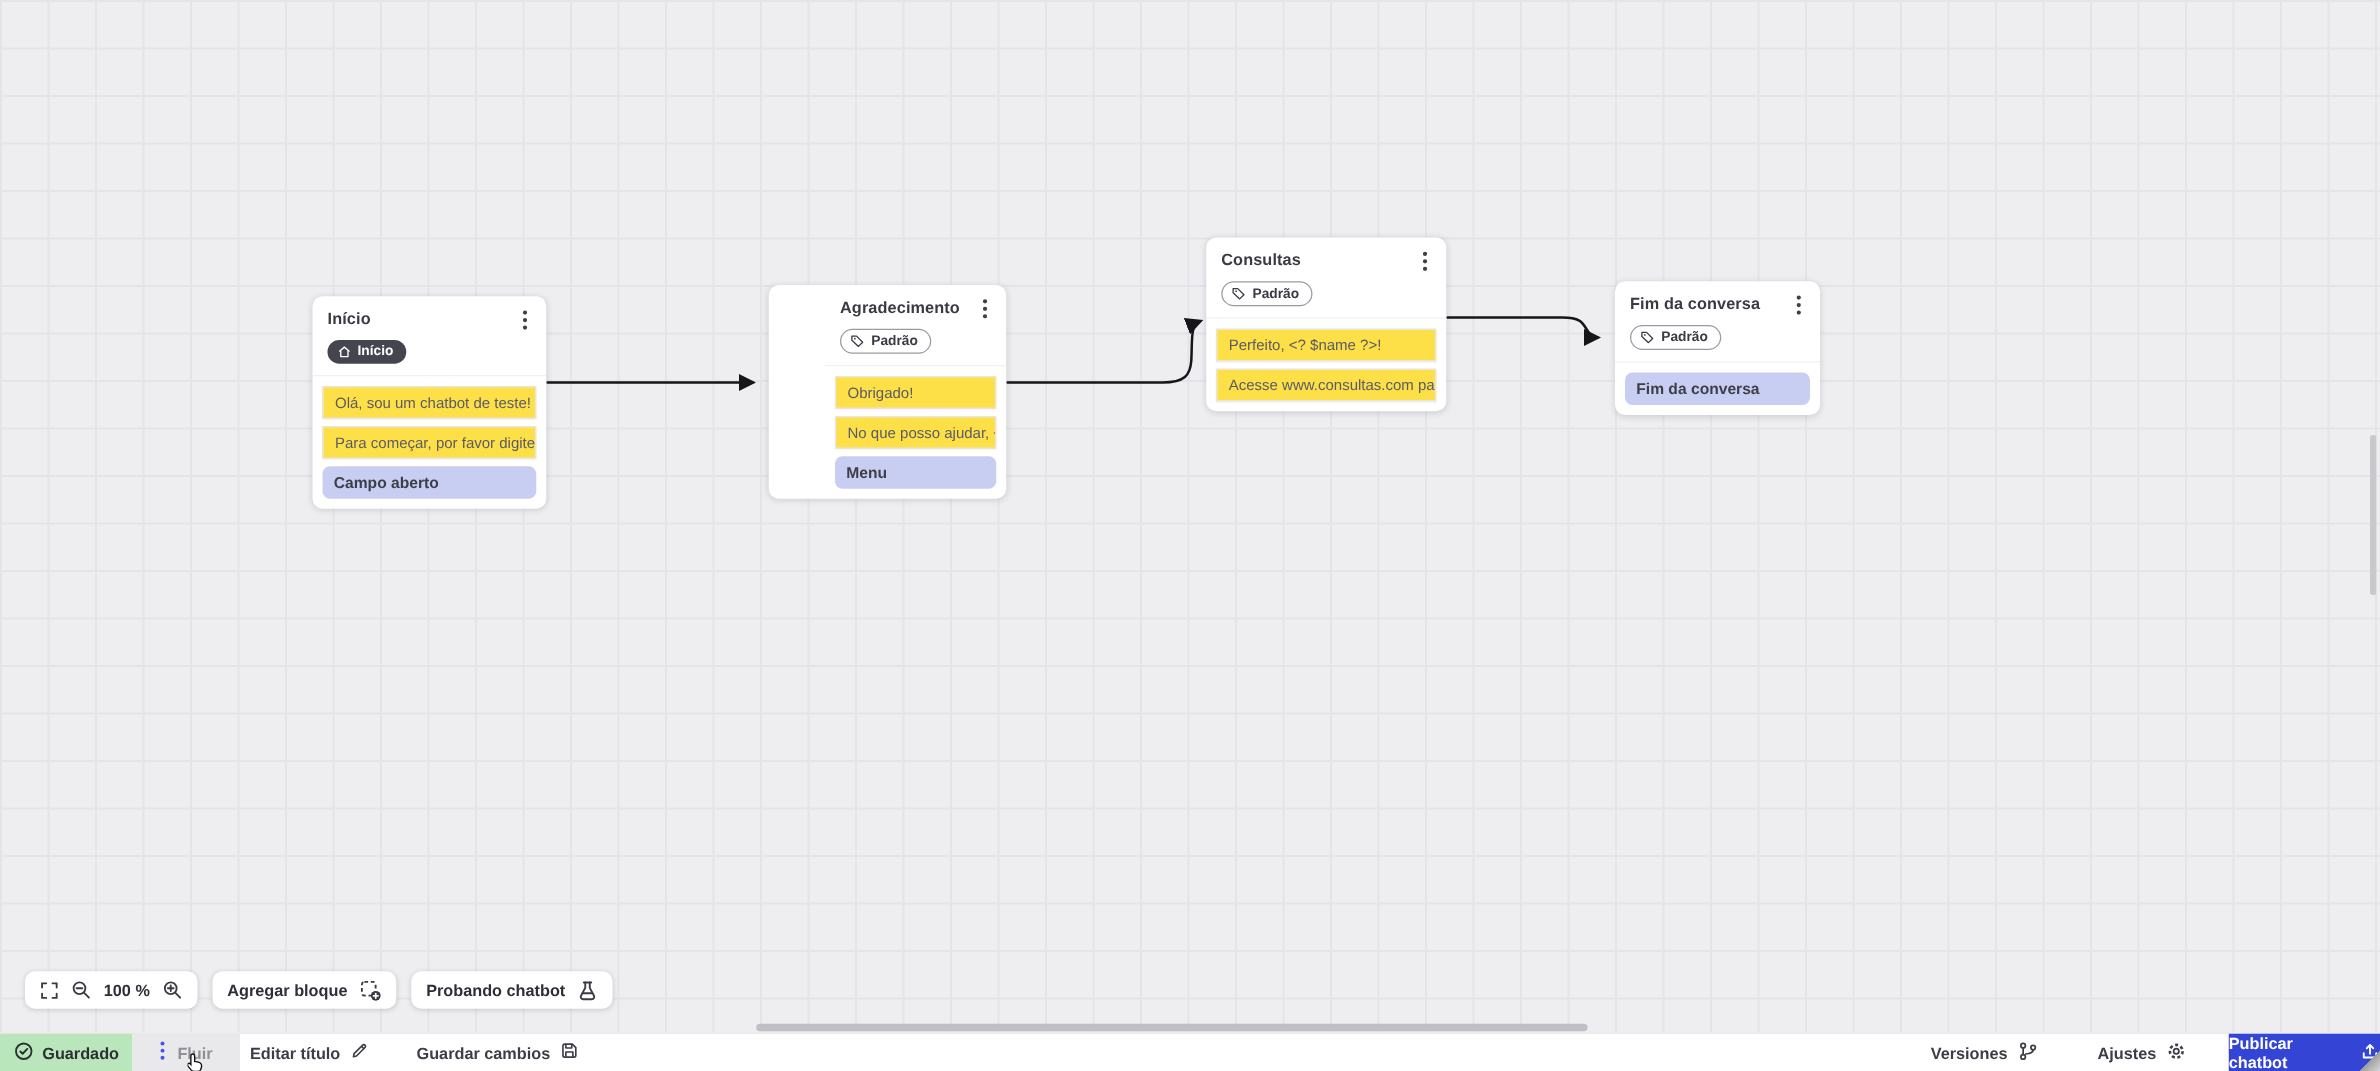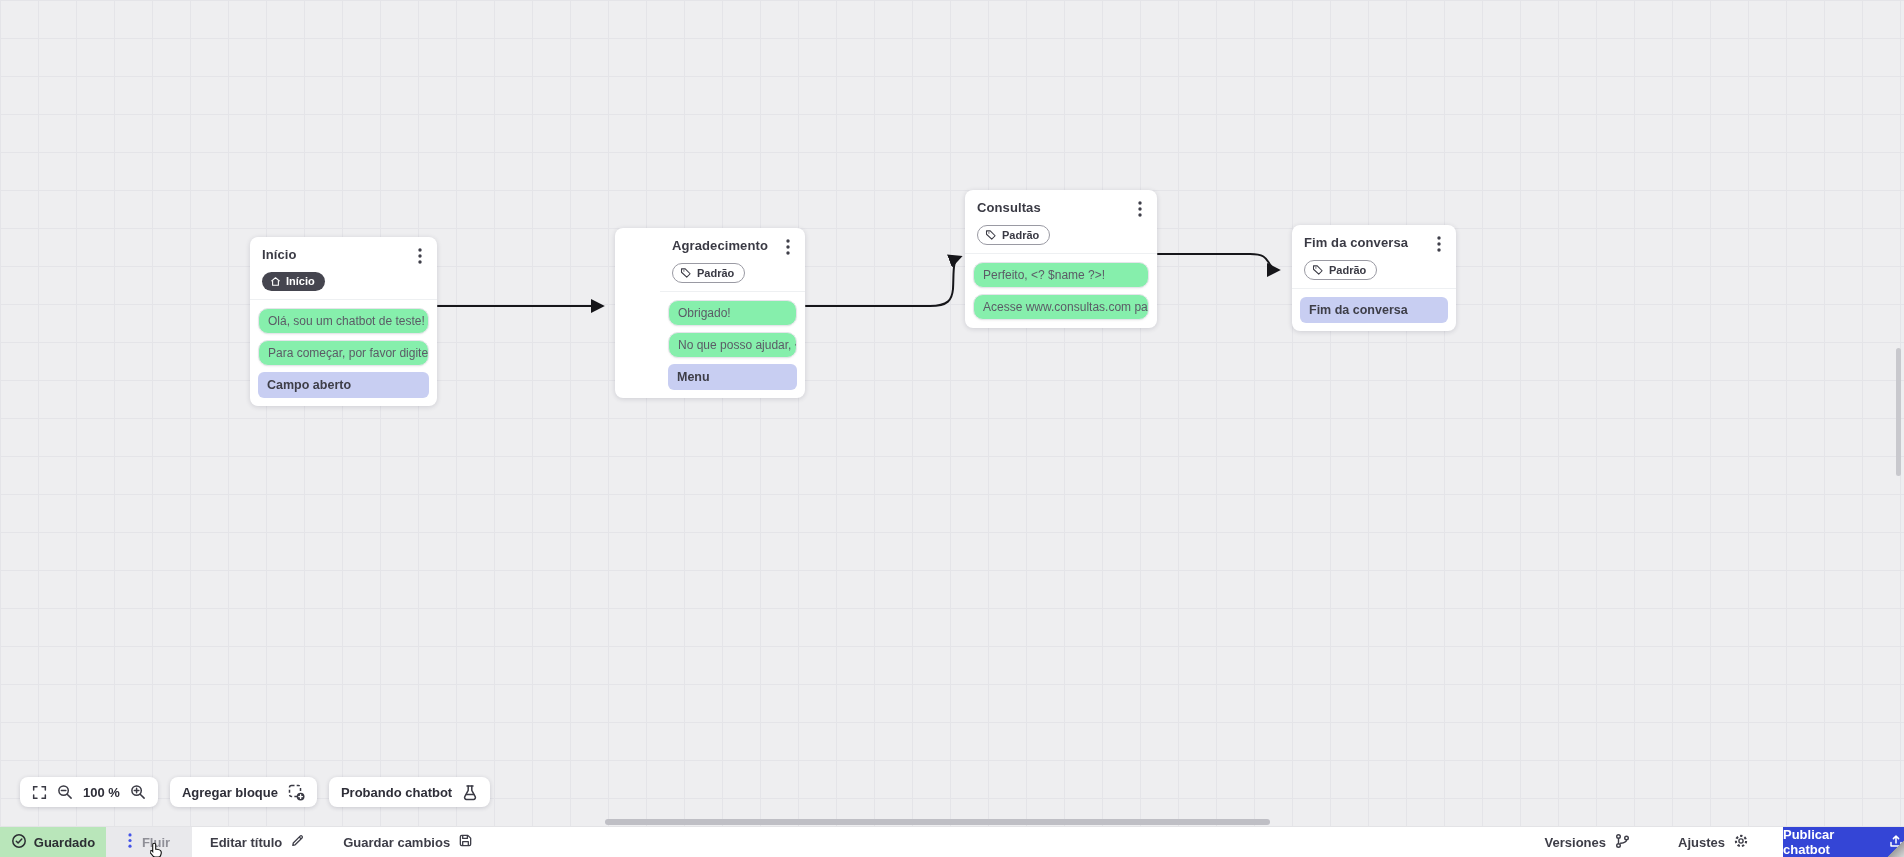--- a/index.html
+++ b/index.html
@@ -32,21 +32,21 @@
   .node-title { font-size:13px; font-weight:700; color:#3a3a44; letter-spacing:.1px; }
   .kebab { color:#3f3f49; cursor:pointer; padding:1px 3px; line-height:0; }
 
   .badge { display:inline-flex; align-items:center; gap:5px; margin-top:7px;
     border-radius:999px; font-size:11px; font-weight:700; line-height:1; }
   .badge.dark { background:#45454f; color:#fff; padding:4px 10px 4px 8px; }
   .badge.outline { border:1.3px solid #9a9aa3; color:#3a3a44; padding:3px 10px 3px 7px; background:#fff; }
 
   .node-body { border-top:1px solid #eef0f2; padding:8px; display:flex; flex-direction:column; gap:6px; }
   .msg {
-    background:#86efac; border:1px solid #e5e5ea; border-radius:10px;
+    background:#fde047; border:1px solid #e5e5ea; border-radius:0;
     padding:5px 9px; font-size:12px; color:#5b5b66;
     box-shadow:0 1px 2px rgba(0,0,0,.05);
     white-space:nowrap; overflow:hidden;
   }
   .option {
     background:#c8cef2; border-radius:6px; padding:6px 9px;
     font-size:12.5px; font-weight:700; color:#3e3e48;
   }
 
   
@@ -69,21 +69,21 @@
   .statusbar {
     position:absolute; left:0; top:826px; width:1904px; height:31px;
     background:#fff; border-top:1px solid #e3e3e6;
     display:flex; align-items:stretch;
     font-size:13px; font-weight:700; color:#3d3d47;
   }
   .sb-item { display:flex; align-items:center; gap:8px; cursor:pointer; }
   .tab-saved { width:106px; justify-content:center; background:#b9e6ba; color:#2c2f33; gap:7px; }
   .tab-flow  { width:86px;  justify-content:center; background:#e9e9ec; color:#8f8f97; gap:10px; }
   .tab-flow .ic { color:#4353e8; }
-  .btn-edit-title   { margin-left:18px; }
+  .btn-edit-title   { margin-left:8px; }
   .btn-save-changes { margin-left:38px; }
   .sb-spacer { flex:1; }
   .btn-versions { margin-right:48px; }
   .btn-settings { margin-right:34px; }
   .btn-publish {
     width:121px; justify-content:center; gap:9px;
     background:#3445d6; color:#fff; position:relative; overflow:hidden;
   }
   .corner-grip {
     position:absolute; right:0; bottom:0; width:20px; height:17px;

